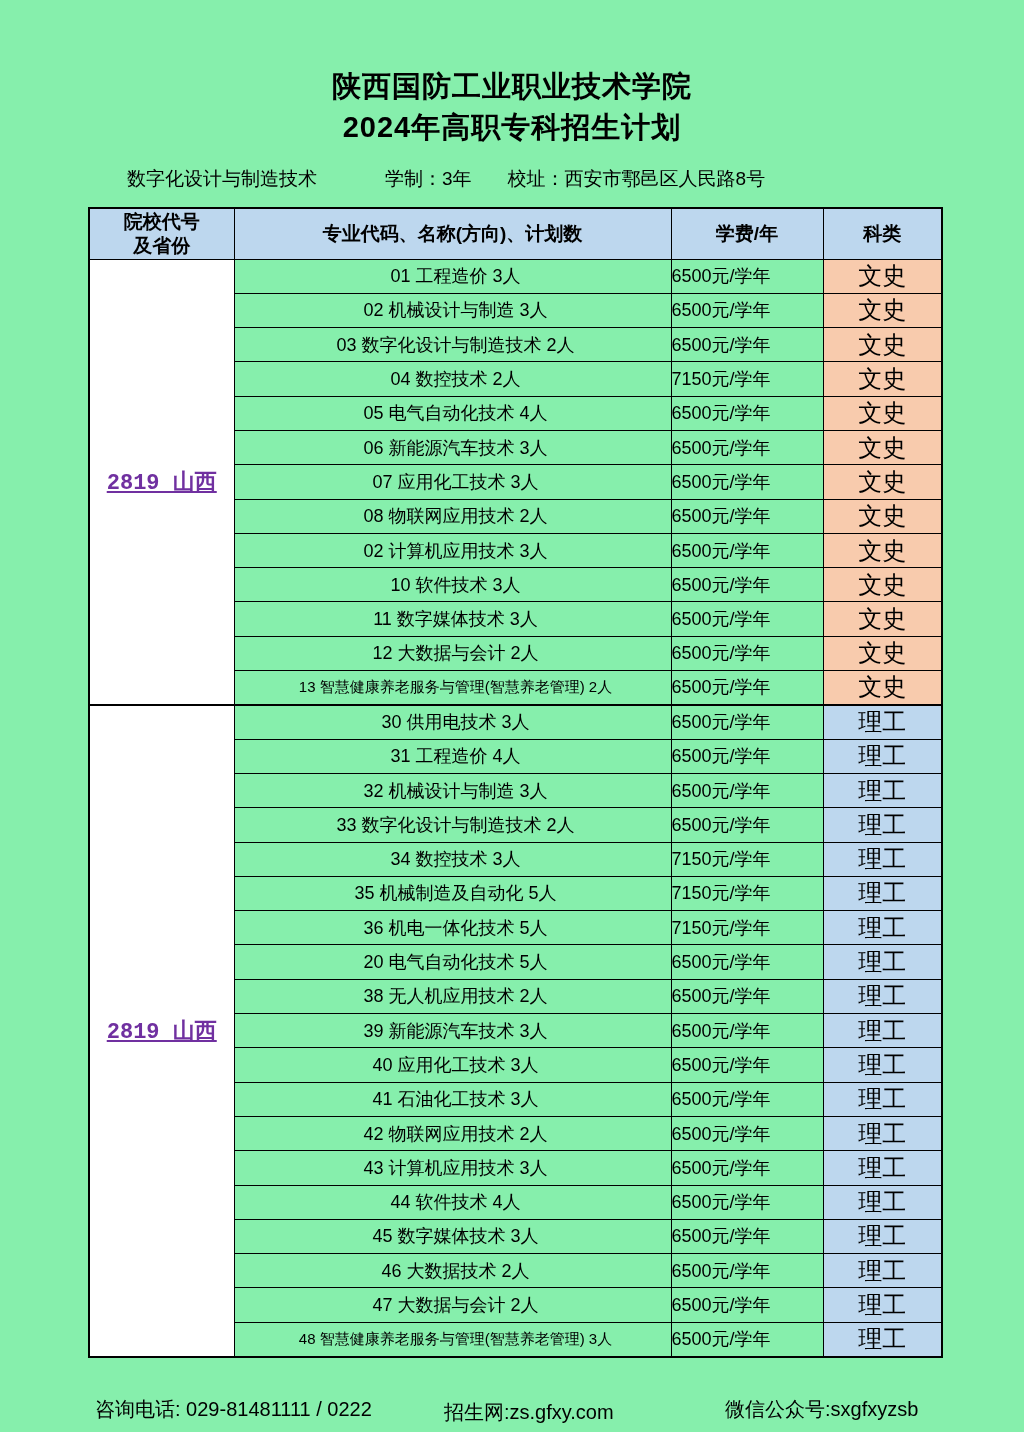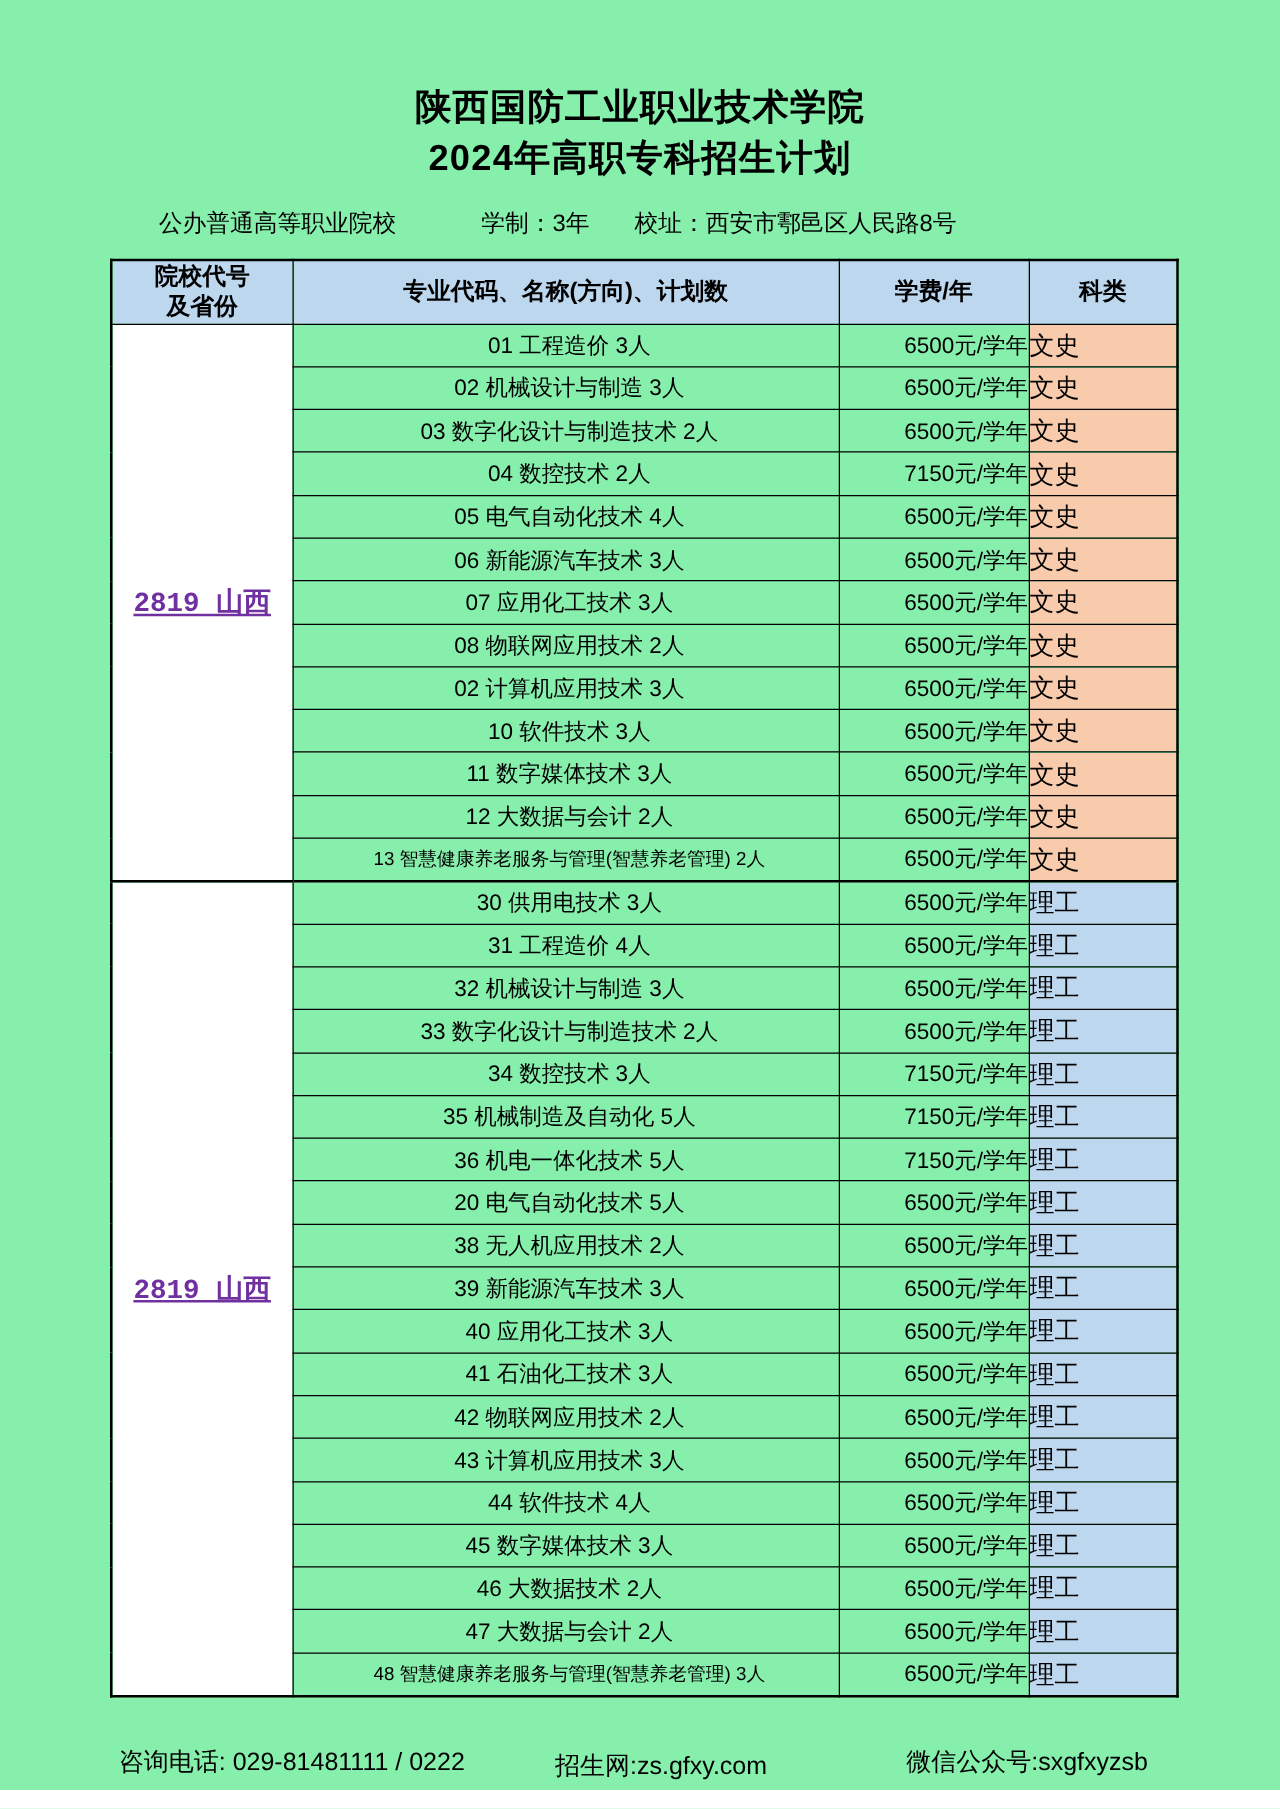--- a/index.html
+++ b/index.html
@@ -74,26 +74,26 @@
 
   td.major-cell {
     font-size: 18px;
     text-align: center;
     padding-left: 6px;
     white-space: nowrap;
   }
   td.major-cell.small { font-size: 15px; }
   td.fee-cell {
     font-size: 18px;
-    text-align: right;
+    text-align: left;
     white-space: nowrap;
   }
   td.category-cell {
-    font-size: 20px;
-    text-align: left;
+    font-size: 24px;
+    text-align: center;
     white-space: nowrap;
   }
   td.college-cell {
     text-align: center;
     vertical-align: middle;
     background: #ffffff;
   }
   .college-label {
     font-size: 22px;
     font-weight: bold;
@@ -120,21 +120,21 @@
 <body>
 
 <div class="page">
 
   <div class="title-block">
     <div class="title-line">陕西国防工业职业技术学院</div>
     <div class="title-line">2024年高职专科招生计划</div>
   </div>
 
   <div class="info-line">
-    <span class="seg1">公办普通高等职业院校</span><span class="seg2">学制：3年</span><span>校址：西安市鄠邑区人民路8号</span>
+    <span class="seg1">数字化设计与制造技术</span><span class="seg2">学制：3年</span><span>校址：西安市鄠邑区人民路8号</span>
   </div>
 
   <div class="table-wrap">
     <table class="plan">
       <colgroup>
         <col class="c-college">
           <col class="c-major">
           <col class="c-fee">
           <col class="c-category">
       </colgroup>

